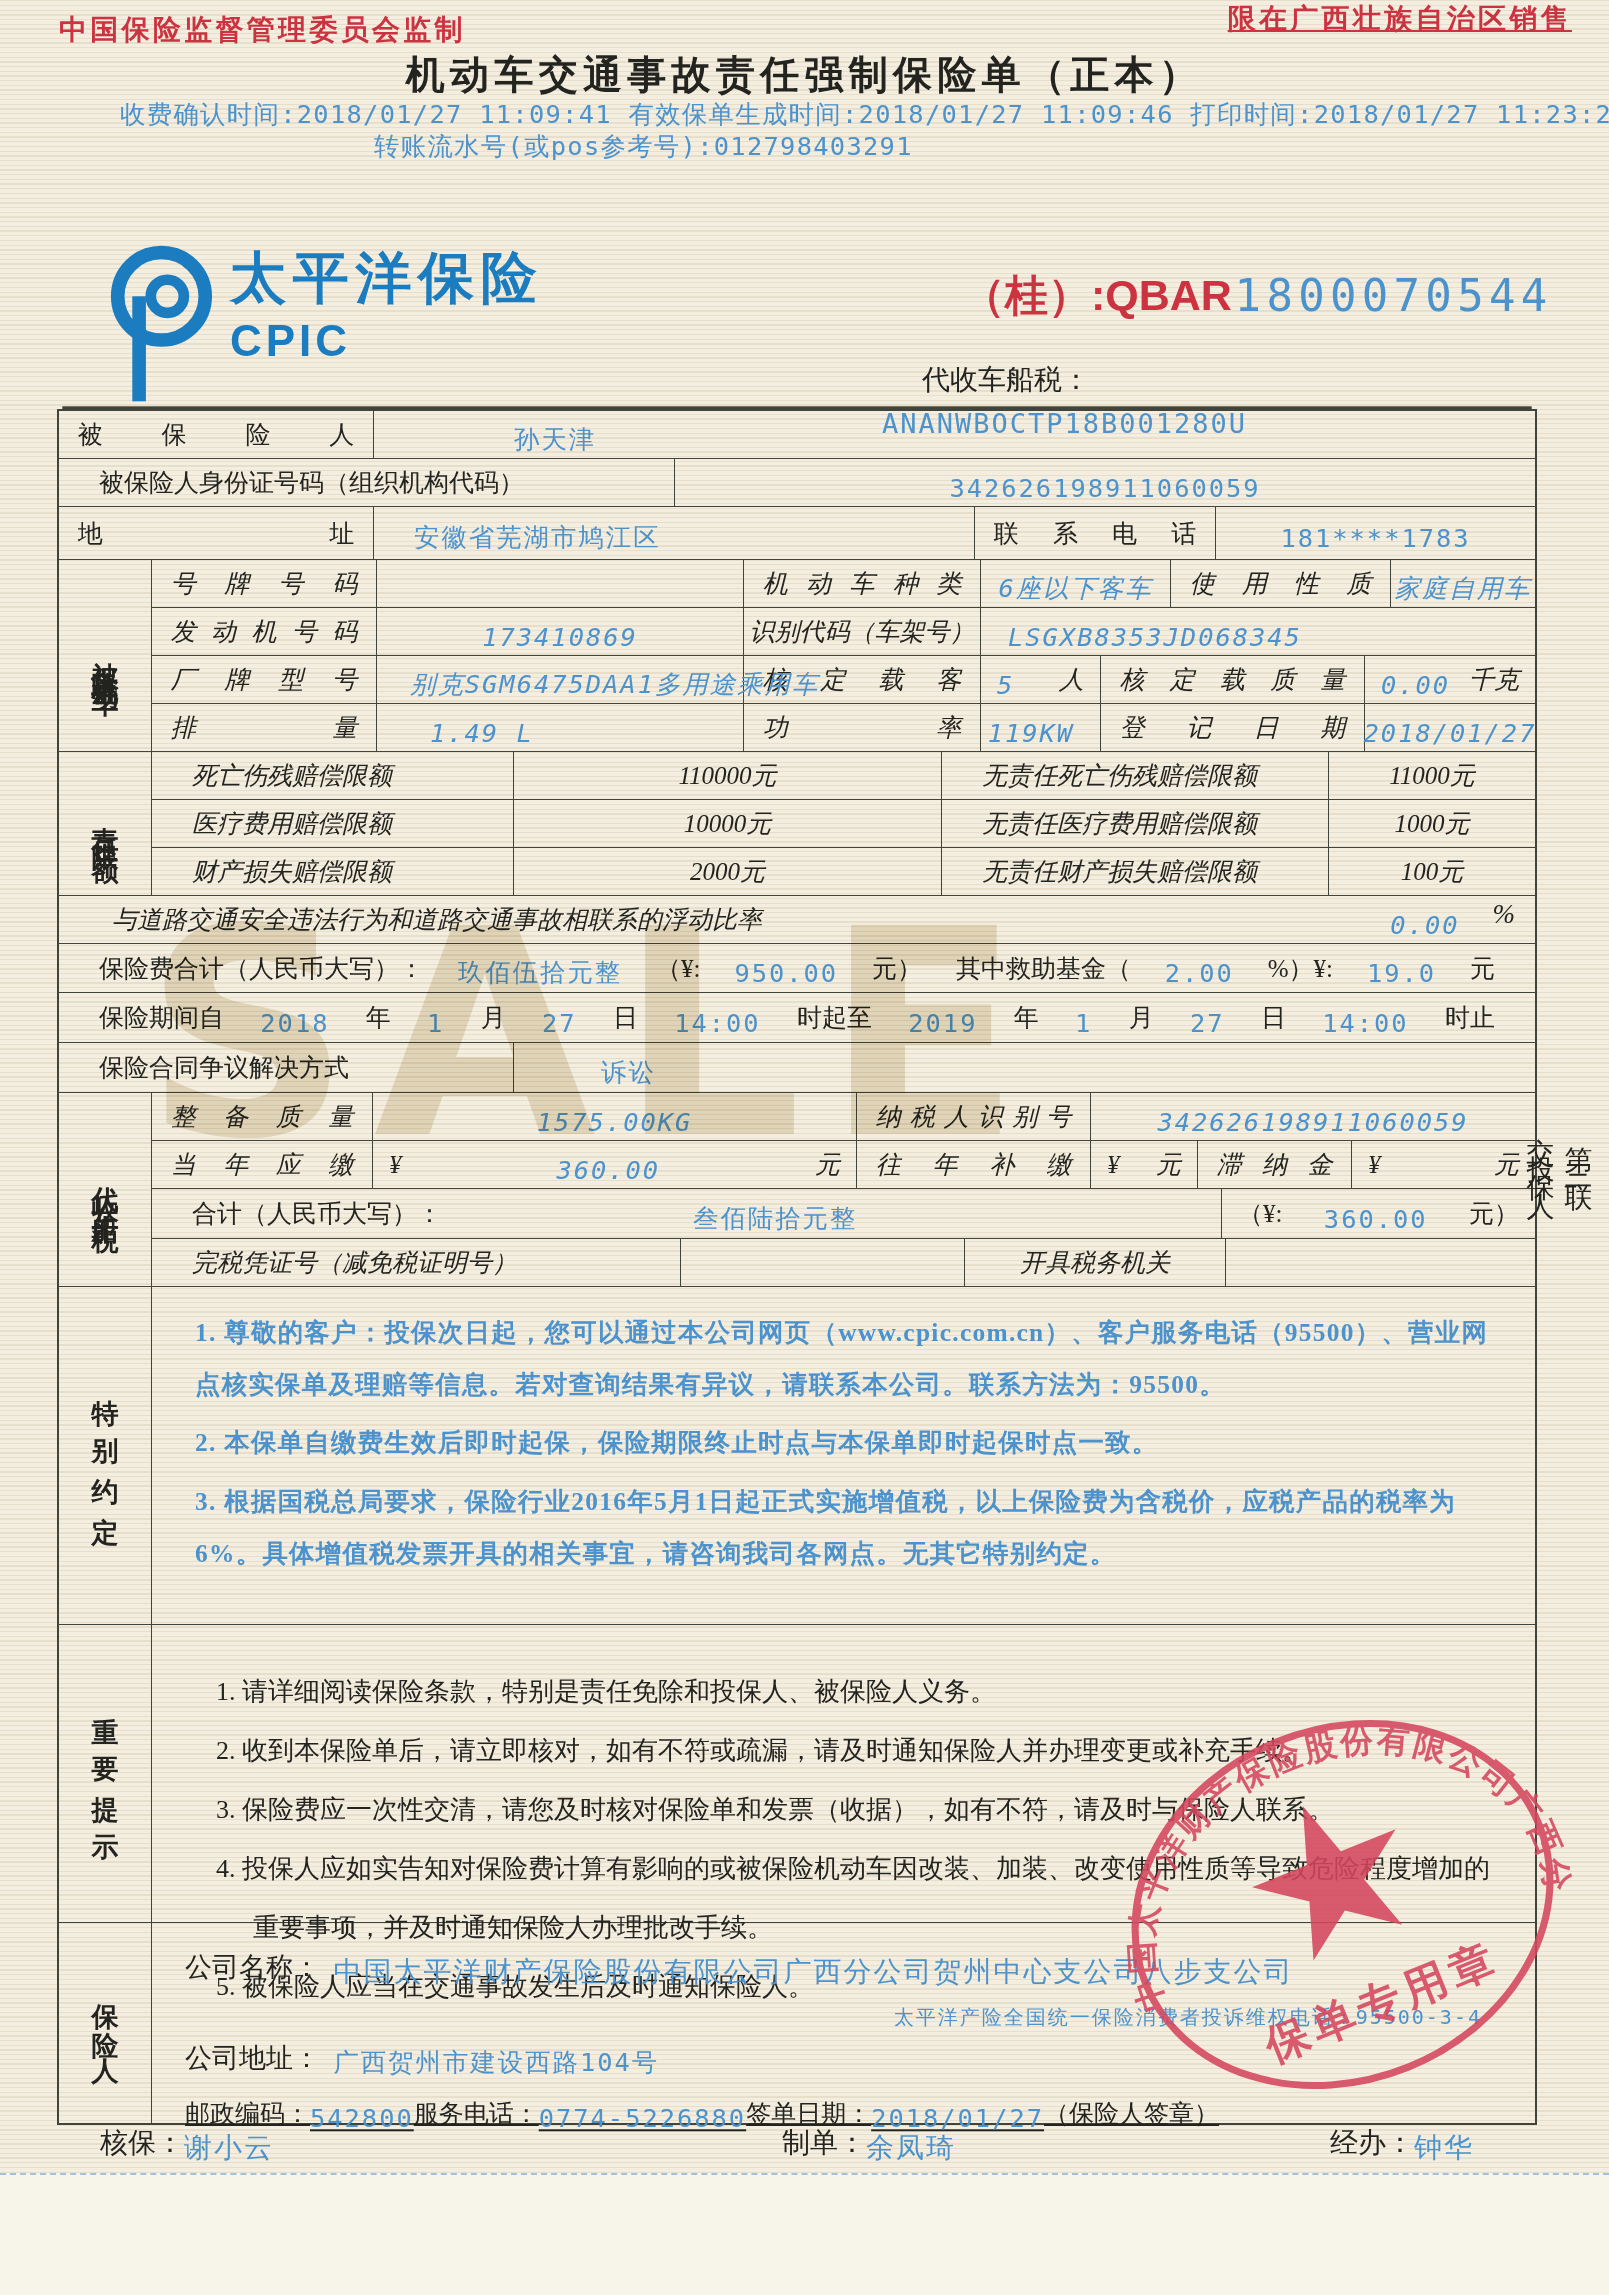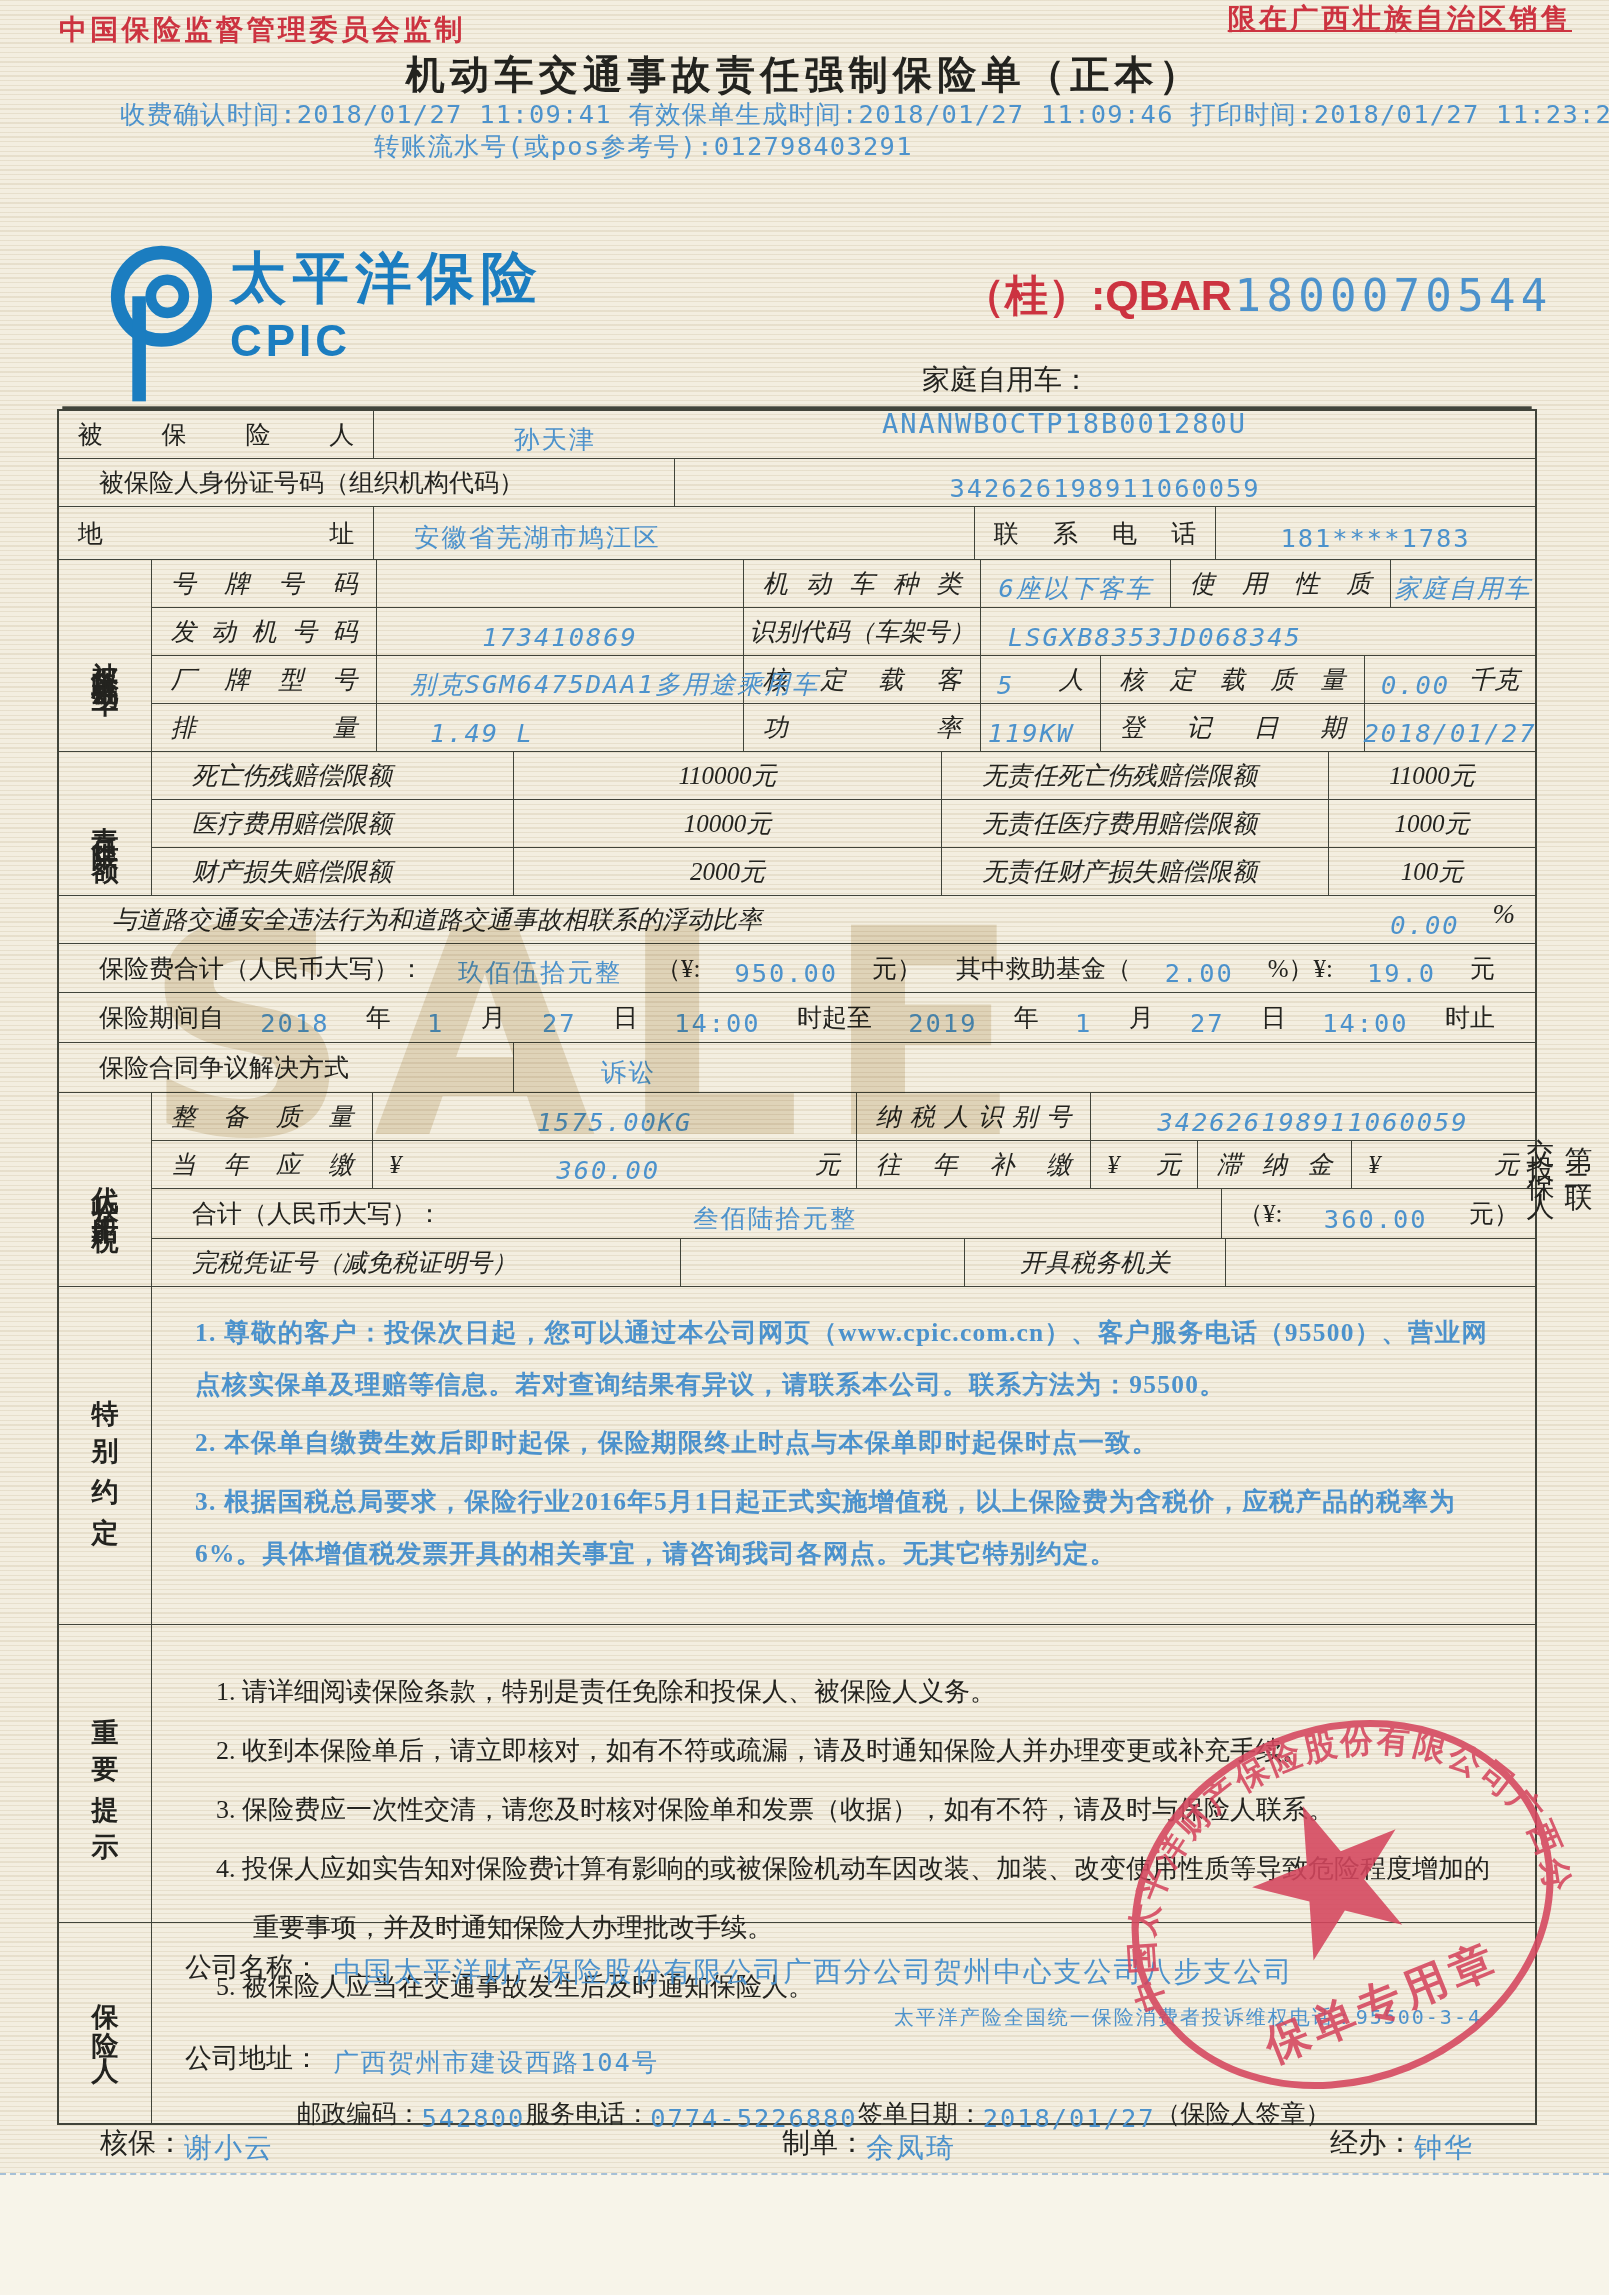--- a/index.html
+++ b/index.html
@@ -93,21 +93,21 @@
   .nt-body p{margin:0;font-size:26px;line-height:59px;padding-left:37px;text-indent:-37px;}
   .vspread{letter-spacing:39px;}
   .vspread3{letter-spacing:27px;}
   .vspread5{letter-spacing:9.4px;}
   .vspread6{letter-spacing:5.3px;}
   
   .ins-body{padding:16px 33px 0 33px;}
   .ins-line{display:flex;align-items:center;height:55px;}
   .ins-line .blab{font-size:27px;margin-right:13.4px;}
   .ins-hot{display:flex;justify-content:flex-end;height:36px;align-items:center;padding-right:20px;}
-  .ins-bot{display:flex;align-items:center;height:56px;justify-content:center;padding-right:60px;}
+  .ins-bot{display:flex;align-items:center;height:56px;justify-content:flex-start;padding-right:60px;text-decoration:underline;}
   .grp{display:flex;align-items:center;}
   
   .footer-row{position:absolute;left:57px;top:2124px;width:1476px;display:flex;font-size:28px;z-index:2;}
   .fgrp{display:flex;align-items:flex-end;}
   .fgrp .bv{font-size:28px;}
   .f1{margin-left:43px;} .f2{margin-left:508px;} .f3{margin-left:374px;}
   
   .side-strip{
     position:absolute;right:12px;top:818px;height:668px;z-index:2;
     writing-mode:vertical-rl;text-orientation:upright;
@@ -149,21 +149,21 @@
     <div class="logo-en">CPIC</div>
   </div>
 </div>
 
 <div class="qbar">
   <span class="r">（桂）:QBAR</span>
   <span class="b mono-b">1800070544</span>
 </div>
 
 <div class="policy-no">
-  <span>家庭自用车：</span><br>
+  <span>代收车船税：</span><br>
   <span class="b mono-b">ANANWBOCTP18B001280U</span>
 </div>
 
 <div class="form">
 
   <div class="row rA h71">
     <div class="c lab">
         <span>被保险人</span>
       </div>
     <div class="c">

